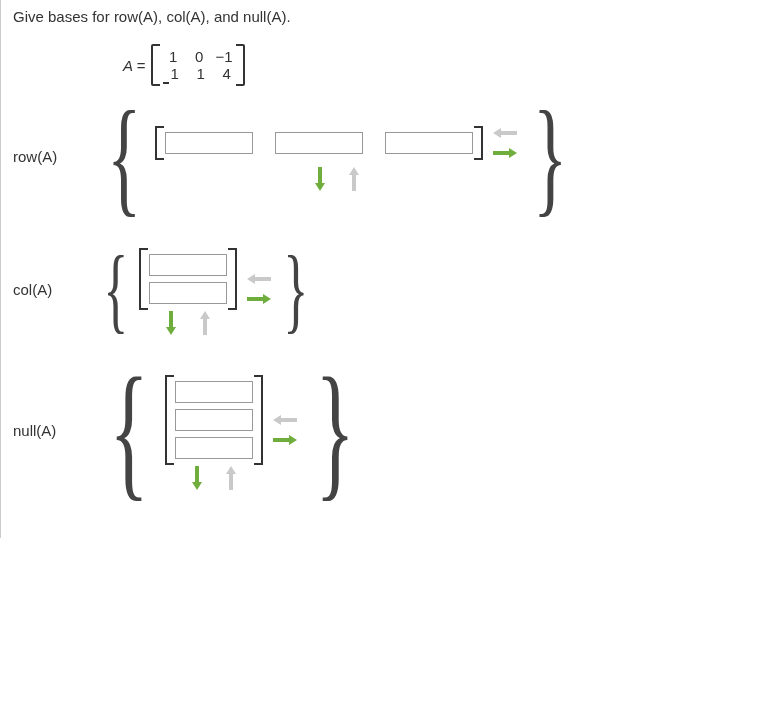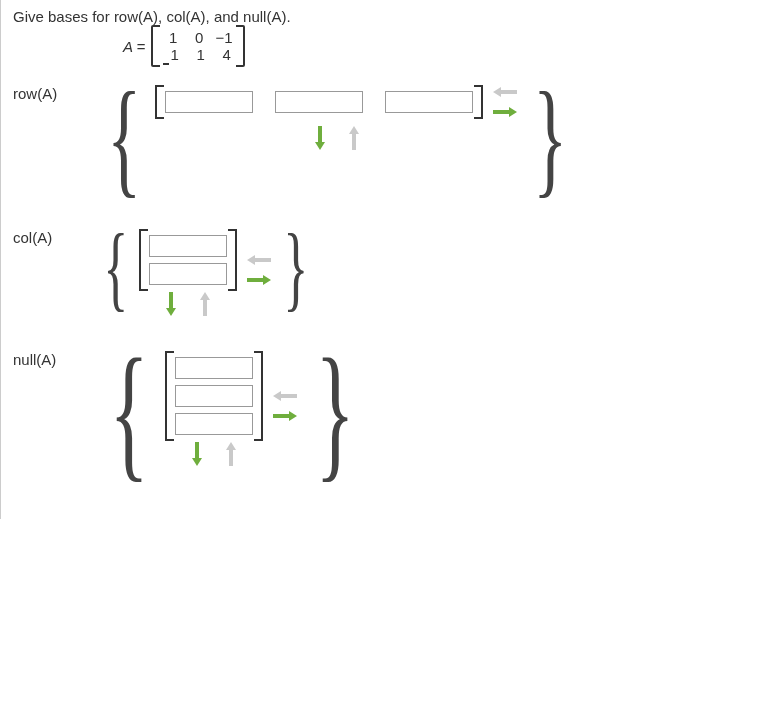--- a/index.html
+++ b/index.html
@@ -5,21 +5,21 @@
   body {
     font-family: Verdana, Geneva, sans-serif;
     font-size: 15px;
     color: #333;
     margin: 0;
     padding: 8px 12px;
     border-left: 1px solid #ccc;
     width: 775px;
     box-sizing: border-box;
   }
-  .question { margin-bottom: 0; }
+  .question { margin-bottom: 19px; }
   .matrix-def {
     display: flex;
     align-items: center;
     justify-content: flex-start;
     margin-left: 110px;
     margin-bottom: 18px;
   }
   .Aeq { font-style: italic; margin-right: 6px; }
   .mat {
     display: inline-block;
@@ -35,20 +35,21 @@
     width:6px; height:2px; background:#333;
   }
   .mat::before { top:0; left:0; box-shadow: 0 0 #333, calc(100% + 14px) 0 #333; width:6px; }
   .mat-tr, .mat-tl, .mat-br, .mat-bl { position:absolute; width:7px; height:2px; background:#333; }
   .mat-tl{top:0;left:0;} .mat-tr{top:0;right:0;} .mat-bl{bottom:0;left:0;} .mat-br{bottom:0;right:0;}
   .mat-row { display:flex; gap:12px; justify-content:center; }
   .mat-cell { min-width: 14px; text-align:right; }
 
   .answer-row {
     display:flex;
+    align-items:center;
     margin-bottom: 40px;
   }
   .label { width: 80px; }
 
   .brace {
     font-size: 120px;
     font-family: "Times New Roman", serif;
     font-weight: 200;
     line-height: 0.8;
     color:#444;

